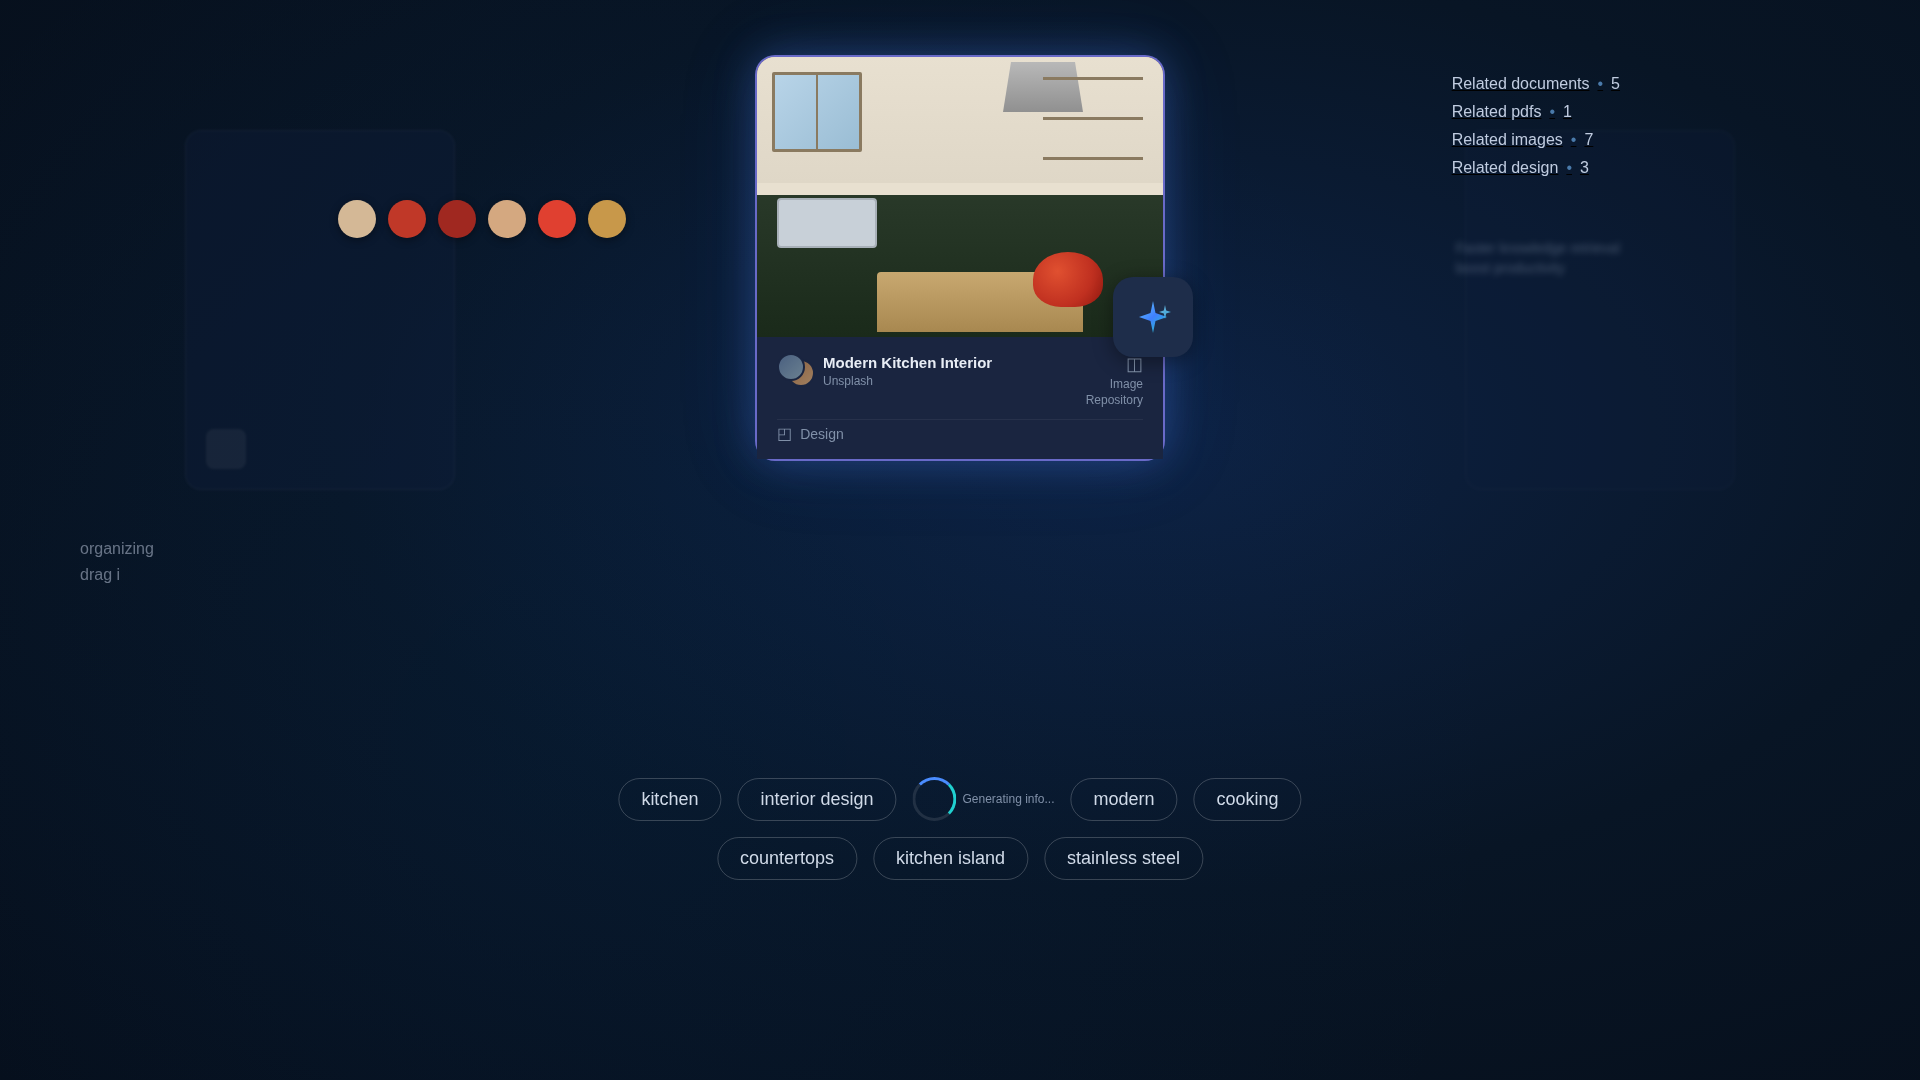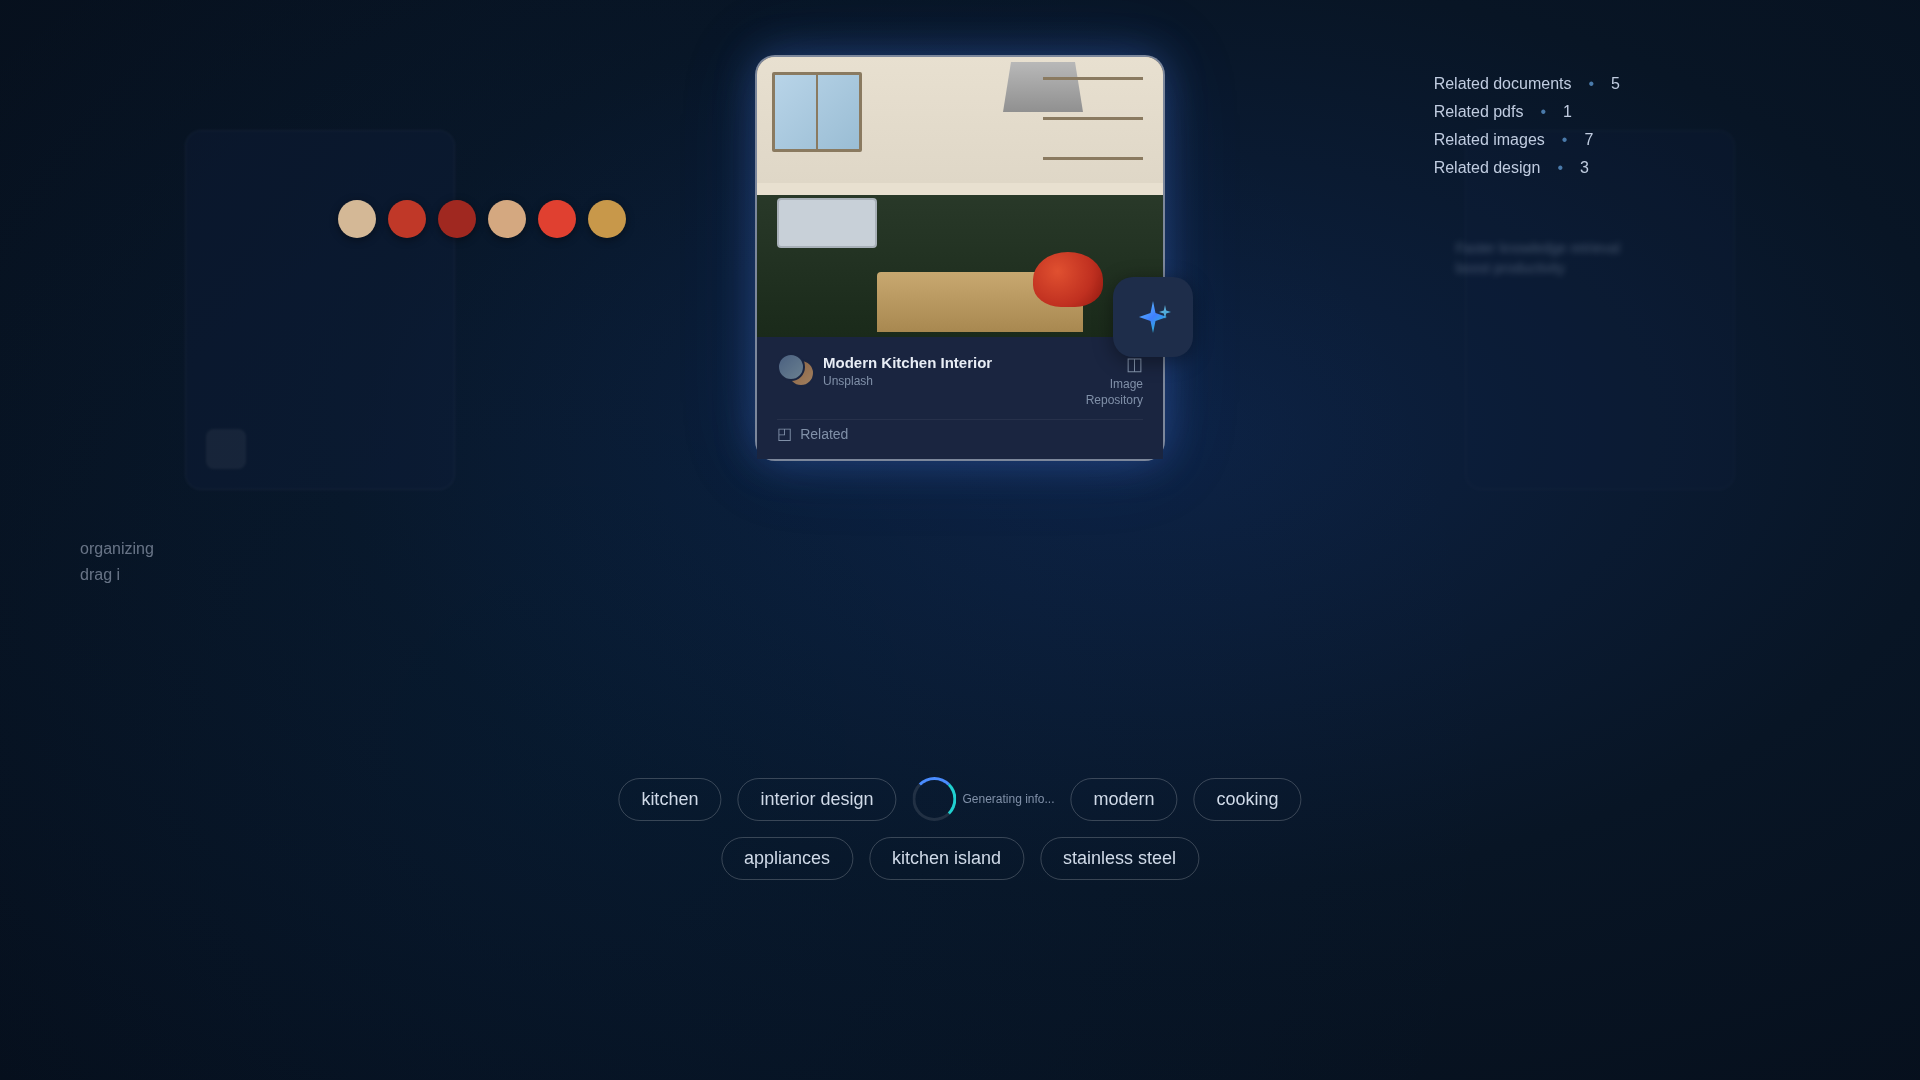--- a/index.html
+++ b/index.html
@@ -87,21 +87,21 @@
       box-shadow: 0 2px 8px rgba(0,0,0,0.4);
     }
 
     
     .main-card {
       position: absolute;
       left: 50%;
       top: 55px;
       transform: translateX(-50%);
       width: 410px;
-      background: #a16207;
+      background: #701a75;
       border-radius: 20px;
       border: 2px solid rgba(100, 160, 255, 0.6);
       box-shadow: 0 0 40px rgba(80, 140, 255, 0.3), 0 0 80px rgba(60, 100, 200, 0.15);
       z-index: 20;
       overflow: visible;
     }
 
     .card-image {
       width: 100%;
       height: 280px;
@@ -345,22 +345,23 @@
     .related-panel {
       position: absolute;
       right: 300px;
       top: 75px;
       z-index: 5;
     }
 
     .related-item {
       display: flex;
       align-items: center;
-      gap: 17px;
+      gap: 8px;
       margin-bottom: 10px;
+      text-decoration: underline;
     }
 
     .related-label {
       color: #c0cce0;
       font-size: 16px;
       font-weight: 500;
     }
 
     .related-dot {
       color: #4a7aaa;
@@ -549,21 +550,21 @@
         </div>
       </div>
       <div class="card-type">
         <span class="image-icon">◫</span>
         <span class="card-type-label">Image</span>
         <span class="card-type-sub">Repository</span>
       </div>
     </div>
     <div class="card-tag-row">
       <span class="tag-icon">◰</span>
-      <span class="tag-label">Related</span>
+      <span class="tag-label">Design</span>
     </div>
   </div>
 
   <div class="ai-button">
     <svg class="sparkle-svg" viewBox="0 0 44 44" fill="none">
       <path d="M22 6 L24.5 18 L36 22 L24.5 26 L22 38 L19.5 26 L8 22 L19.5 18 Z" fill="url(#sparkleGrad1)"></path>
       <path d="M34 10 L35.2 15.5 L40 17 L35.2 18.5 L34 24 L32.8 18.5 L28 17 L32.8 15.5 Z" fill="url(#sparkleGrad2)" opacity="0.8"></path>
       <defs>
         <linearGradient id="sparkleGrad1" x1="8" y1="6" x2="36" y2="38" gradientUnits="userSpaceOnUse">
           <stop offset="0%" stop-color="#60c8ff"></stop>
@@ -584,17 +585,17 @@
   <div class="tag-pill">kitchen</div>
       <div class="tag-pill">interior design</div>
       <div class="spinner-container">
         <div class="spinner"></div>
         <span class="generating-text">Generating info...</span>
       </div>
       <div class="tag-pill">modern</div>
       <div class="tag-pill">cooking</div>
     </div>
   <div class="tags-row">
-  <div class="tag-pill">appliances</div>
+  <div class="tag-pill">countertops</div>
       <div class="tag-pill">kitchen island</div>
       <div class="tag-pill">stainless steel</div>
     </div>
 </div>
 
 </body></html>

